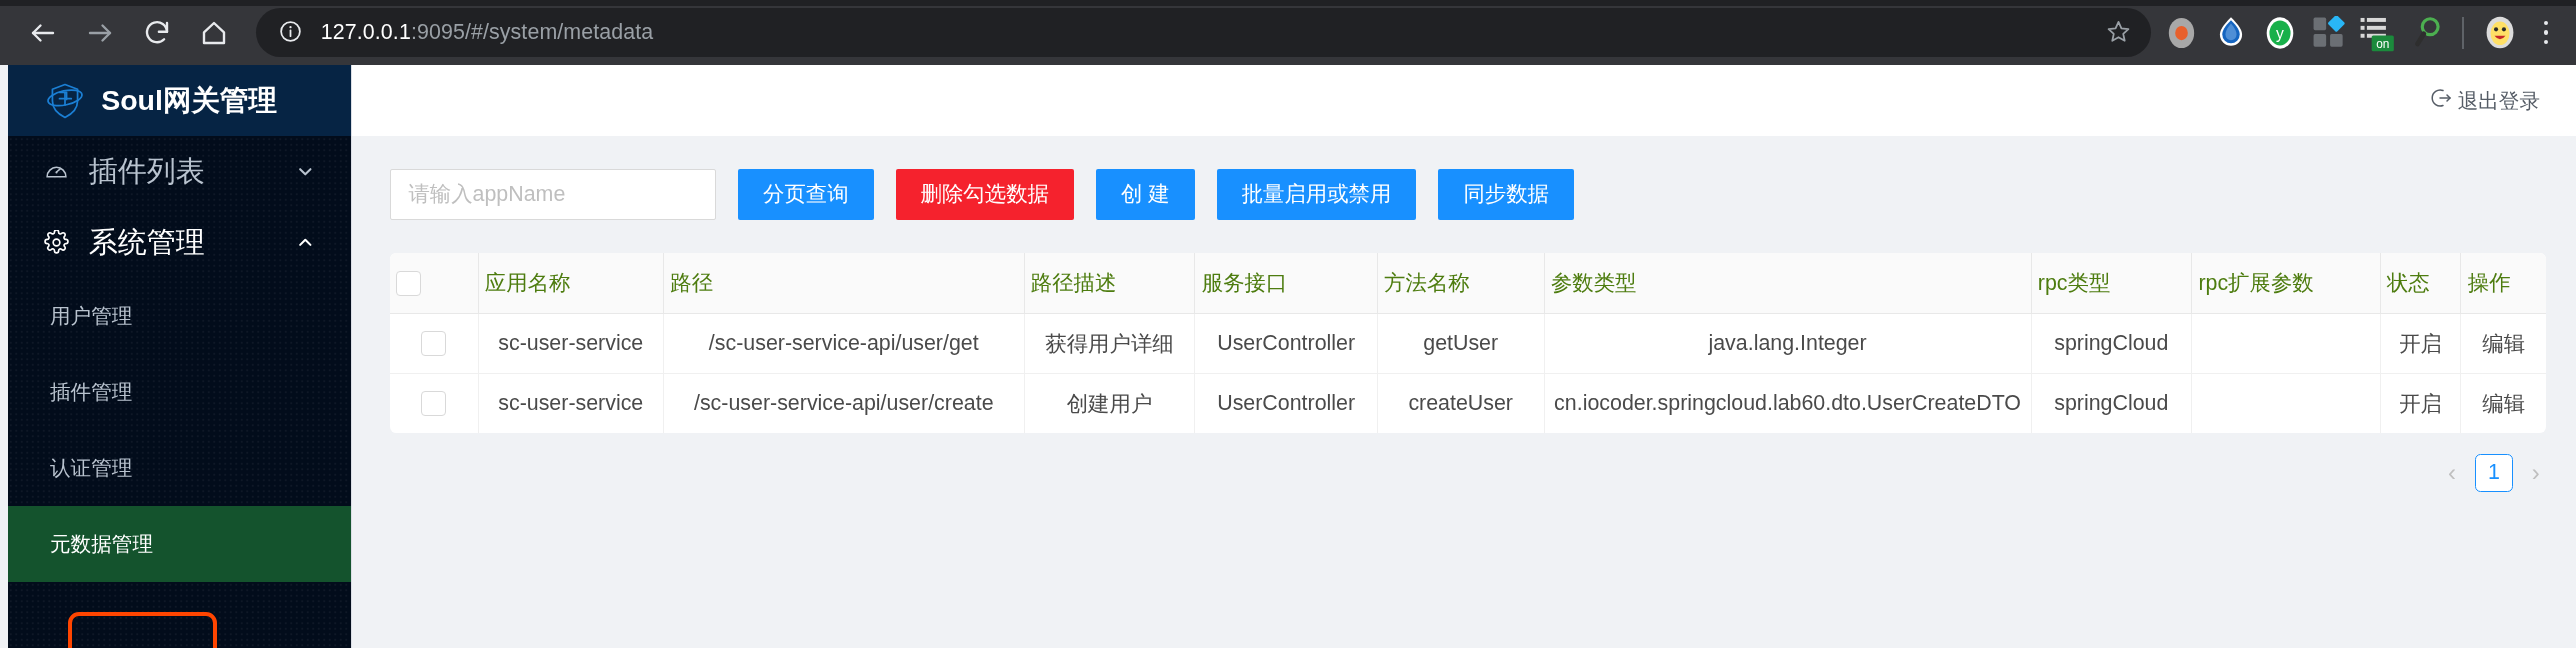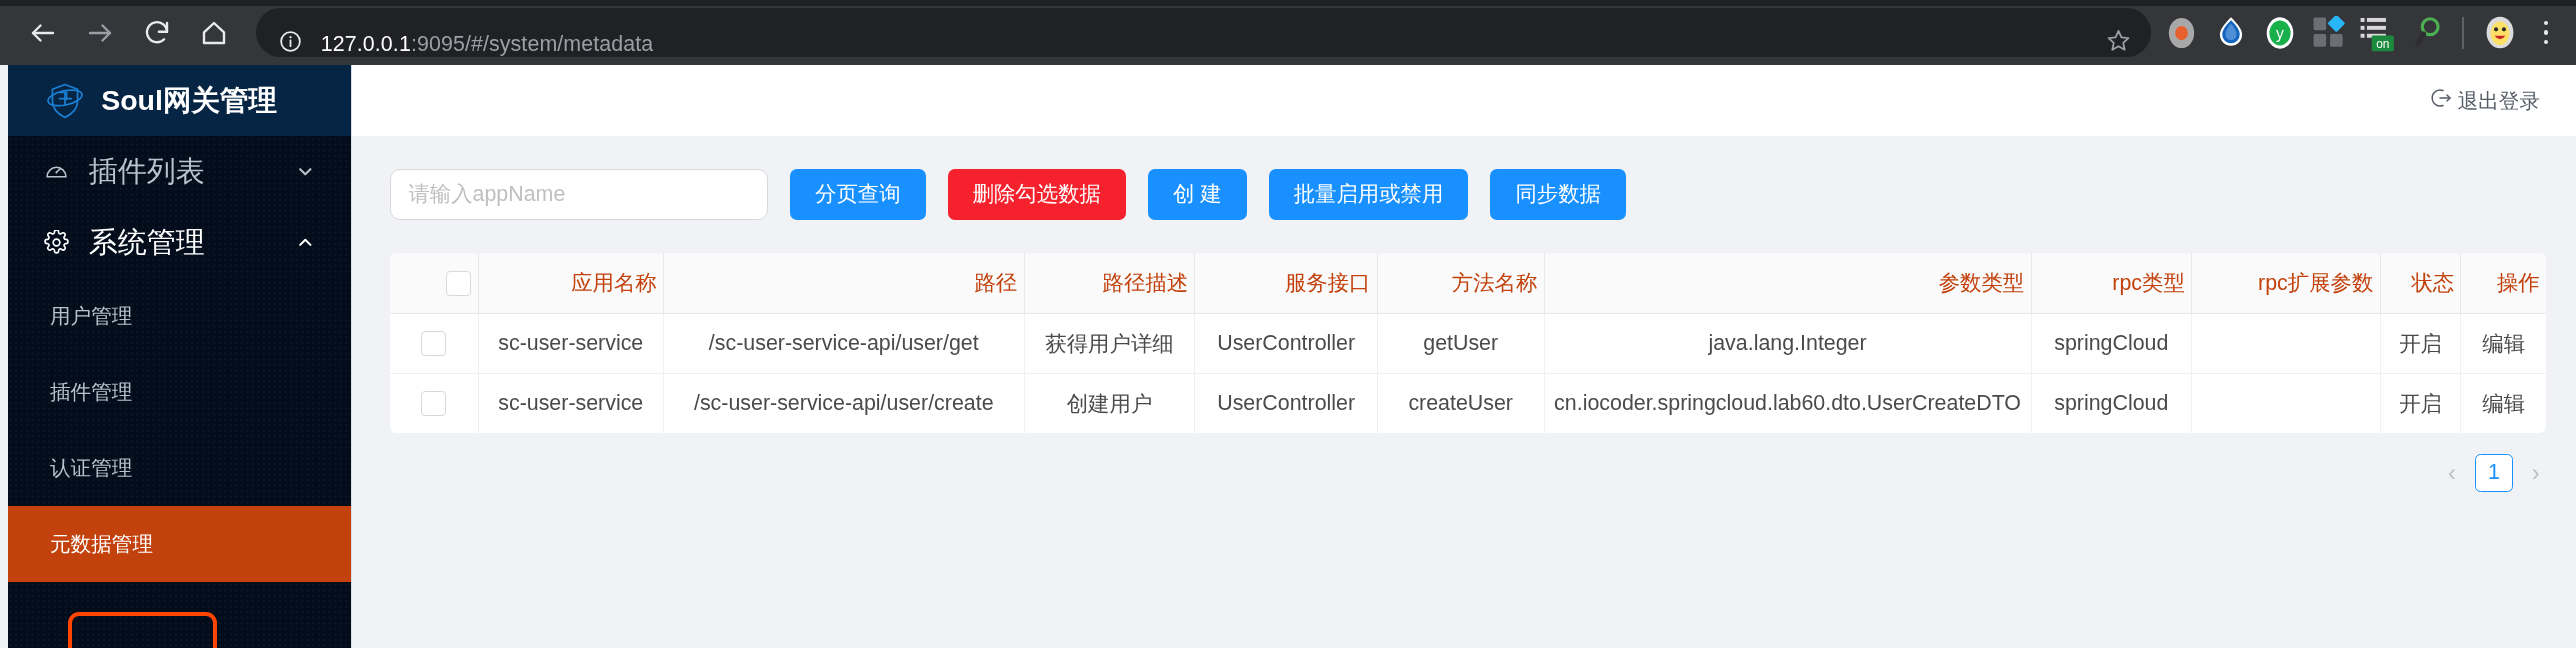--- a/index.html
+++ b/index.html
@@ -29,21 +29,21 @@
     flex: 0 0 auto;
     cursor: pointer;
   }
   .nav-btn svg { display: block; }
   #omnibox {
     height: 49px;
     margin-left: 14.2px;
     flex: 1 1 auto;
     background: #202124;
     border-radius: 24.5px;
-    display: flex; align-items: flex-end;
+    display: flex; align-items: center;
     padding: 0 19px 0 22px;
     margin-right: 6.3px;
     cursor: text;
     min-width: 0;
   }
   #site-info-icon { flex: 0 0 auto; margin-right: 17.4px; }
   #url-text {
     font-size: 21.4px;
     color: #9aa0a6;
     letter-spacing: 0.1px;
@@ -109,21 +109,21 @@
   .sub-item {
     height: 76px;
     display: flex; align-items: center;
     padding-left: 42px;
     color: #b9c3cf;
     font-size: 20.6px;
     cursor: pointer;
     white-space: nowrap;
   }
   .sub-item.selected {
-    background: #c2410c;
+    background: #14532d;
     color: #ffffff;
   }
   #metadata-highlight {
     position: absolute;
     left: 60px;
     top: 547px;
     width: 149px;
     height: 68px;
     border: 4.7px solid #ff4500;
     border-radius: 11px;
@@ -154,52 +154,52 @@
 
   #content {
     flex: 1 1 auto;
     padding: 33px 38px 0 38px;
     min-height: 0;
   }
 
   
   #toolbar { display: flex; align-items: center; gap: 22px; margin-bottom: 33px; }
   #appname-input {
-    width: 378px; height: 51px;
-    border: 1.6px solid #d9d9d9; border-radius: 10px;
+    width: 326px; height: 51px;
+    border: 1.6px solid #d9d9d9; border-radius: 2px;
     background: #ffffff;
     font-size: 21.4px; color: #333;
     padding: 0 17.4px;
     font-family: "Liberation Sans", sans-serif;
     outline: none;
   }
   #appname-input::placeholder { color: #bfbfbf; }
   .btn {
     height: 51px;
-    border: none; border-radius: 7px;
+    border: none; border-radius: 2px;
     color: #ffffff; font-size: 21.4px;
     padding: 0 25px;
     cursor: pointer;
     white-space: nowrap;
     font-family: "Liberation Sans", sans-serif;
     line-height: 51px;
   }
   .btn-primary { background: #1890ff; }
   .btn-danger  { background: #f5222d; }
 
   
   #table-card { background: #ffffff; border-radius: 6.3px; overflow: hidden; }
   table#meta-table { width: 100%; border-collapse: collapse; table-layout: fixed; }
   #meta-table th {
     background: #fafafa;
-    font-size: 21.4px; font-weight: normal; color: #c2410c;
+    font-size: 21.4px; font-weight: normal; color: #4d7c0f;
     height: 60px;
     border-bottom: 1.6px solid #e8e8e8;
     border-right: 1.6px solid #e8e8e8;
-    text-align: right;
+    text-align: left;
     padding: 0 6.3px;
     white-space: nowrap;
     overflow: hidden;
   }
   #meta-table th:last-child { border-right: none; }
   #meta-table td {
     font-size: 21.4px; color: #4a4a4a;
     height: 60px;
     border-bottom: 1.6px solid #f0f0f0;
     border-right: 1.6px solid #f0f0f0;

